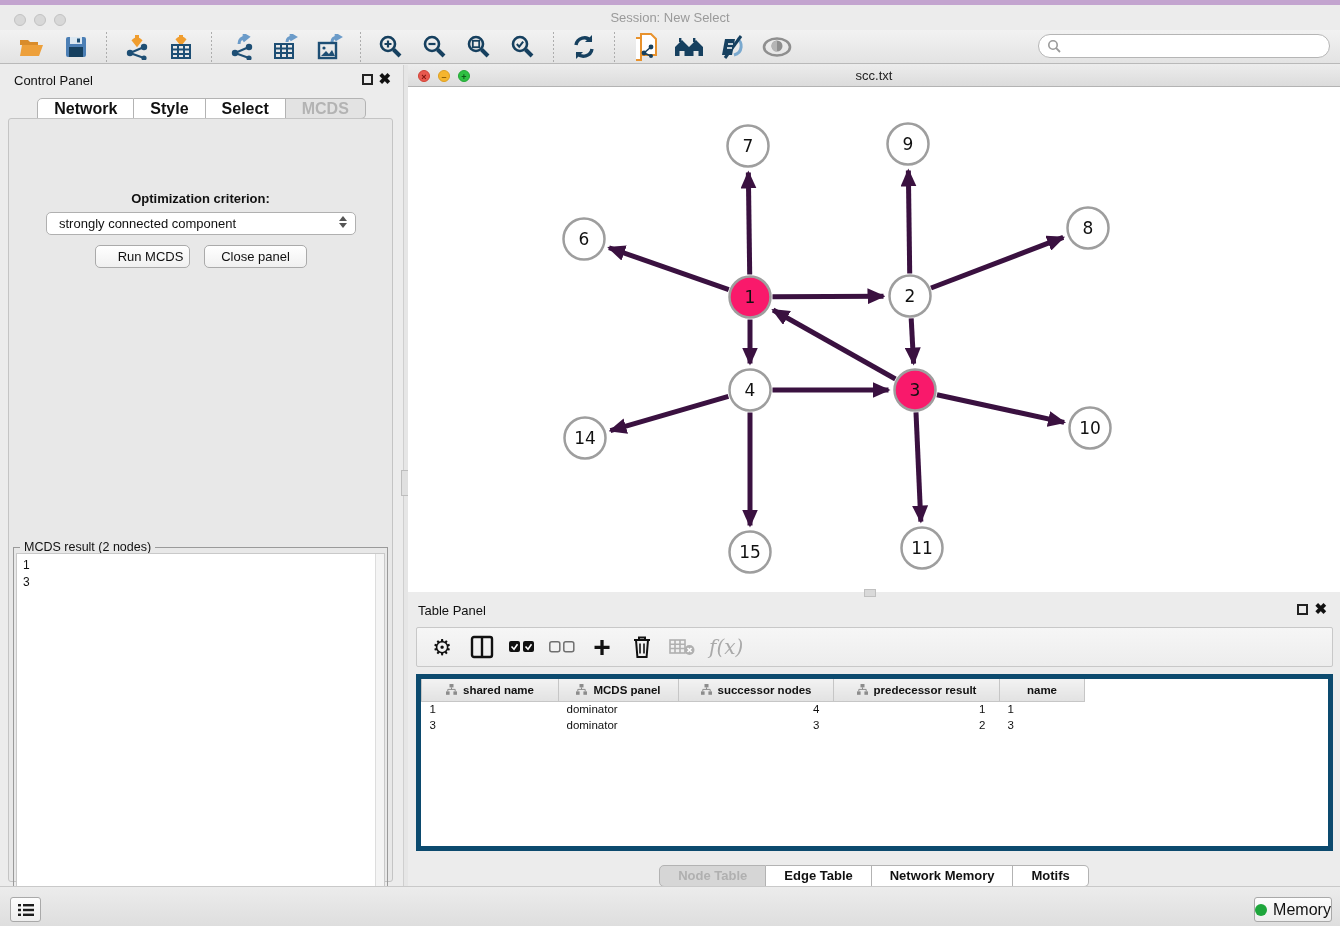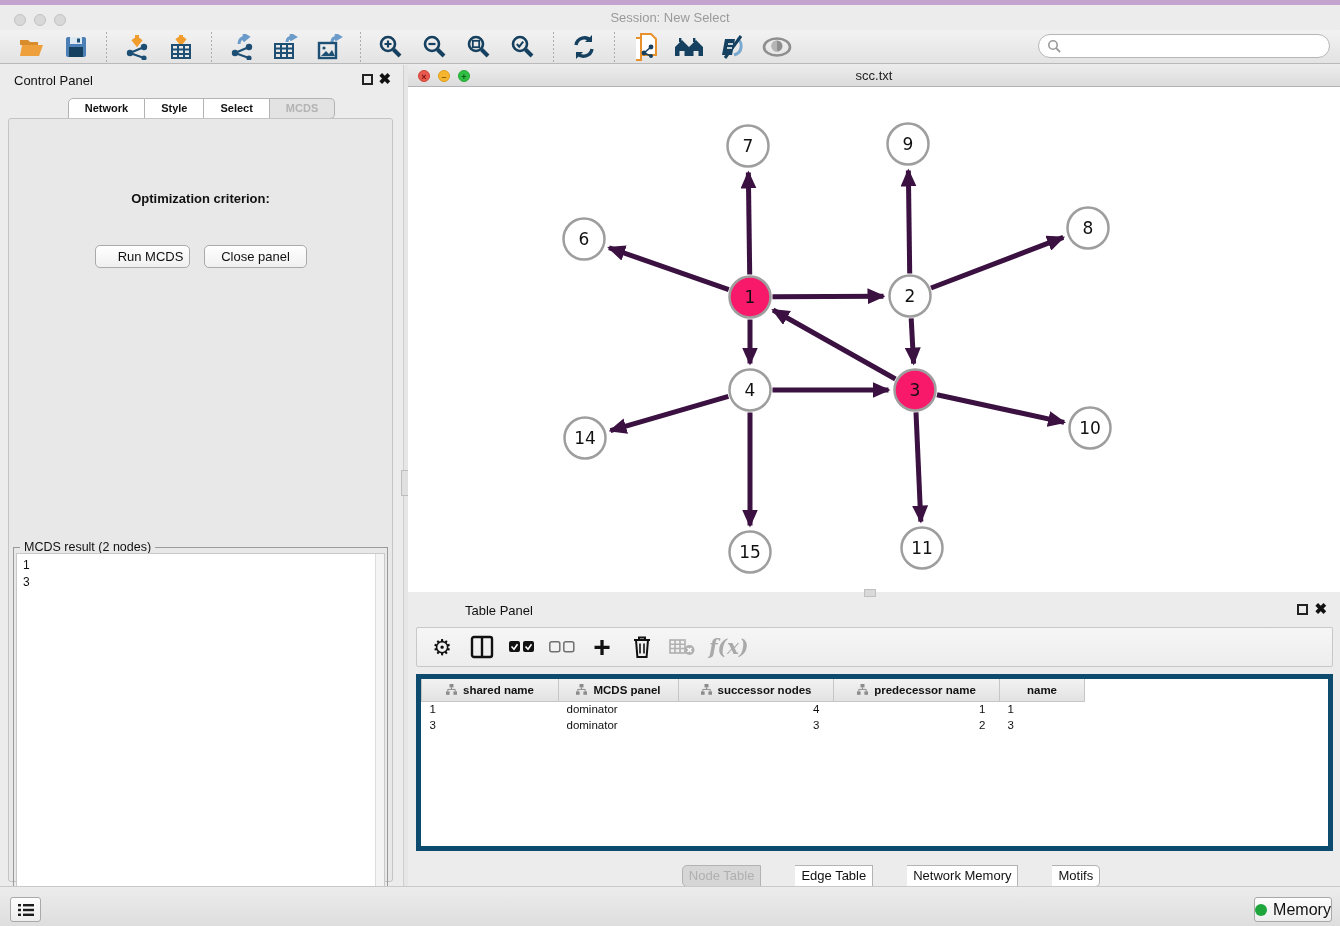--- a/index.html
+++ b/index.html
@@ -21,21 +21,21 @@
   .searchbox { position:absolute; right:10px; top:4px; width:292px; height:24px; background:#fff;
                border:1px solid #b5b5b5; border-radius:12px; display:flex; align-items:center; padding-left:8px; }
 
   
   .control-panel { position:absolute; left:0; top:65px; width:403px; height:821px; background:#ececec; }
   .cp-header { position:absolute; left:0; top:0; width:100%; height:30px; }
   .cp-title { position:absolute; left:14px; top:8px; font-size:13px; color:#111; }
   .float-icon { position:absolute; top:9px; width:11px; height:11px; border:2px solid #222; }
   .close-icon { position:absolute; top:5px; font-size:15px; font-weight:bold; color:#111; cursor:default; }
   .cp-tabs { position:absolute; left:0; top:33px; width:100%; display:flex; justify-content:center; }
-  .ctab { height:21px; padding:0 16px; font-size:11px; font-weight:600; line-height:19px; background:#fff;
+  .ctab { height:21px; padding:0 16px; font-size:16px; font-weight:600; line-height:19px; background:#fff;
           border:1px solid #b3b3b3; border-left:none; color:#111; }
   .ctab:first-child { border-left:1px solid #b3b3b3; border-radius:5px 0 0 0; }
   .ctab:last-child { border-radius:0 5px 0 0; }
   .ctab.active { background:#e3e3e3; color:#b3b3b3; border-radius:0 5px 5px 0; }
   .cp-body { position:absolute; left:8px; top:53px; width:385px; height:764px; background:#e8e8e8;
              border:1px solid #c4c4c4; border-radius:3px; }
   .opt-label { position:absolute; left:0; width:100%; top:72px; text-align:center; font-size:13px; color:#111;font-weight:bold; }
   .dropdown { position:absolute; left:37px; top:93px; width:310px; height:23px; background:#fff;
               border:1px solid #b0b0b0; border-radius:5px; font-size:13px; line-height:21px; padding-left:12px; color:#111; }
   .dd-arrows { position:absolute; right:8px; top:3px; display:flex; flex-direction:column; align-items:center; }
@@ -63,37 +63,37 @@
              text-align:center; line-height:12px; }
   .traffic.red { background:#e8594f; border:1px solid #d04236; color:#7c120c; }
   .traffic.yellow { background:#f5b52e; border:1px solid #dd9f21; color:#8a5d06; }
   .traffic.green { background:#2fc043; border:1px solid #24a636; color:#0c5a18; }
   .net-canvas { position:absolute; left:0; top:22px; width:932px; height:505px; background:#ffffff; }
   .h-splitter { position:absolute; left:0; top:527px; width:932px; height:5px; background:#ececec; }
   .h-handle { position:absolute; left:456px; top:-3px; width:12px; height:8px; background:#d9d9d9; border:1px solid #c0c0c0; }
 
   
   .table-panel { position:absolute; left:408px; top:597px; width:932px; height:289px; background:#ececec; }
-  .tp-title { position:absolute; left:10px; top:6px; font-size:13px; color:#111;margin-left:47px; }
+  .tp-title { position:absolute; left:10px; top:6px; font-size:13px; color:#111; }
   .tp-toolbar { position:absolute; left:8px; top:30px; width:917px; height:40px; background:linear-gradient(#f6f6f6,#ededed);
                 border:1px solid #c8c8c8; border-radius:2px; display:flex; align-items:center; padding-left:12px; }
   .tp-tool { margin-right:14px; display:flex; align-items:center; justify-content:center; min-width:26px; height:28px; }
   .gear-glyph { font-size:22px; color:#111; font-family:"DejaVu Sans",sans-serif; }
-  .fx-glyph { font-size:20px; color:#a9a9a9; font-family:"DejaVu Serif",serif; font-style:italic;font-weight:bold; }
+  .fx-glyph { font-size:20px; color:#a9a9a9; font-family:"DejaVu Serif",serif; font-style:italic; }
   .plus-glyph { font-size:30px; font-weight:bold; color:#111; line-height:26px; }
   .tbl-wrap { position:absolute; left:8px; top:77px; width:917px; height:177px; background:#fff; border:5px solid #0c4a6e; }
   table.datatable { border-collapse:collapse; width:663px; table-layout:fixed; }
   .datatable th { height:22px; background:linear-gradient(#f2f2f2,#e2e2e2); border:1px solid #c6c6c6; border-top:none;
                   font-size:11.5px; font-weight:bold; color:#111; text-align:center; position:relative; }
   .datatable th .th-inner { display:flex; align-items:center; justify-content:center; gap:6px; }
   .datatable td { height:16px; font-size:11.5px; color:#111; padding:0 8px; white-space:nowrap; }
   .datatable td.r { text-align:right; padding-right:14px; }
   .bottom-tabs { position:absolute; left:0; right:0; top:268px; display:flex; justify-content:center; }
-  .btab { height:22px; padding:0 6px; font-size:13px; font-weight:400; line-height:20px; background:#fff;
-          border:1px solid #b3b3b3; border-left:none; color:#111;margin-left:34px; }
+  .btab { height:22px; padding:0 18px; font-size:13px; font-weight:700; line-height:20px; background:#fff;
+          border:1px solid #b3b3b3; border-left:none; color:#111; }
   .btab:first-child { border-left:1px solid #b3b3b3; border-radius:5px 0 0 5px; }
   .btab:last-child { border-radius:0 5px 5px 0; }
   .btab.active { background:#d6d6d6; color:#b0b0b0; }
 
   
   .status-bar { position:absolute; left:0; top:886px; width:1340px; height:40px; background:linear-gradient(#ececec,#dedede);
                 border-top:1px solid #c9c9c9; }
   .sb-btn { position:absolute; top:10px; height:25px; background:linear-gradient(#fdfdfd,#ededed); border:1px solid #a9a9a9;
             border-radius:3px; display:flex; align-items:center; justify-content:center; font-size:16px; color:#111; }
   .mem-dot { width:12px; height:12px; border-radius:50%; background:#1ea63c; margin-right:6px; }
@@ -264,20 +264,27 @@
       <span class="close-icon" style="right:12px">✖</span>
     </div>
     <div class="cp-tabs">
         <div class="ctab">Network</div>
         <div class="ctab">Style</div>
         <div class="ctab">Select</div>
         <div class="ctab active">MCDS</div>
       </div>
     <div class="cp-body">
       <div class="opt-label">Optimization criterion:</div>
+      <div class="dropdown">
+        <span>strongly connected component</span>
+        <span class="dd-arrows">
+            <i class="dd-up"></i>
+            <i class="dd-down"></i>
+          </span>
+      </div>
       <div class="mac-btn" style="left:86px; top:126px; width:95px;padding-left:16px;">Run MCDS</div>
       <div class="mac-btn" style="left:195px; top:126px; width:103px;">Close panel</div>
       <div class="result-group">
         <span class="result-label">MCDS result (2 nodes)</span>
         <div class="result-box">
           <div class="result-text">1
 3</div>
           <div class="result-scroll"></div>
         </div>
       </div>
@@ -457,21 +464,21 @@
                 </span>
               </th>
               <th style="width: 166px;">
                 <span class="th-inner">
                   <svg width="11" height="11" viewBox="0 0 11 11">
                     <rect x="3.5" y="0" width="4" height="3.4" fill="#8c8c8c"></rect>
                     <path d="M5.5 3.4 v2 M1.8 7.4 v-2 h7.4 v2" stroke="#8c8c8c" fill="none" stroke-width="1"></path>
                     <rect x="0" y="7.4" width="3.6" height="3.4" fill="#8c8c8c"></rect>
                     <rect x="7.4" y="7.4" width="3.6" height="3.4" fill="#8c8c8c"></rect>
                   </svg>
-                  <span>predecessor name</span>
+                  <span>predecessor result</span>
                 </span>
               </th>
               <th style="width: 85px;">
                 <span class="th-inner">
                   <span>name</span>
                 </span>
               </th>
             </tr>
           </thead>
         <tbody id="tbl-body">

